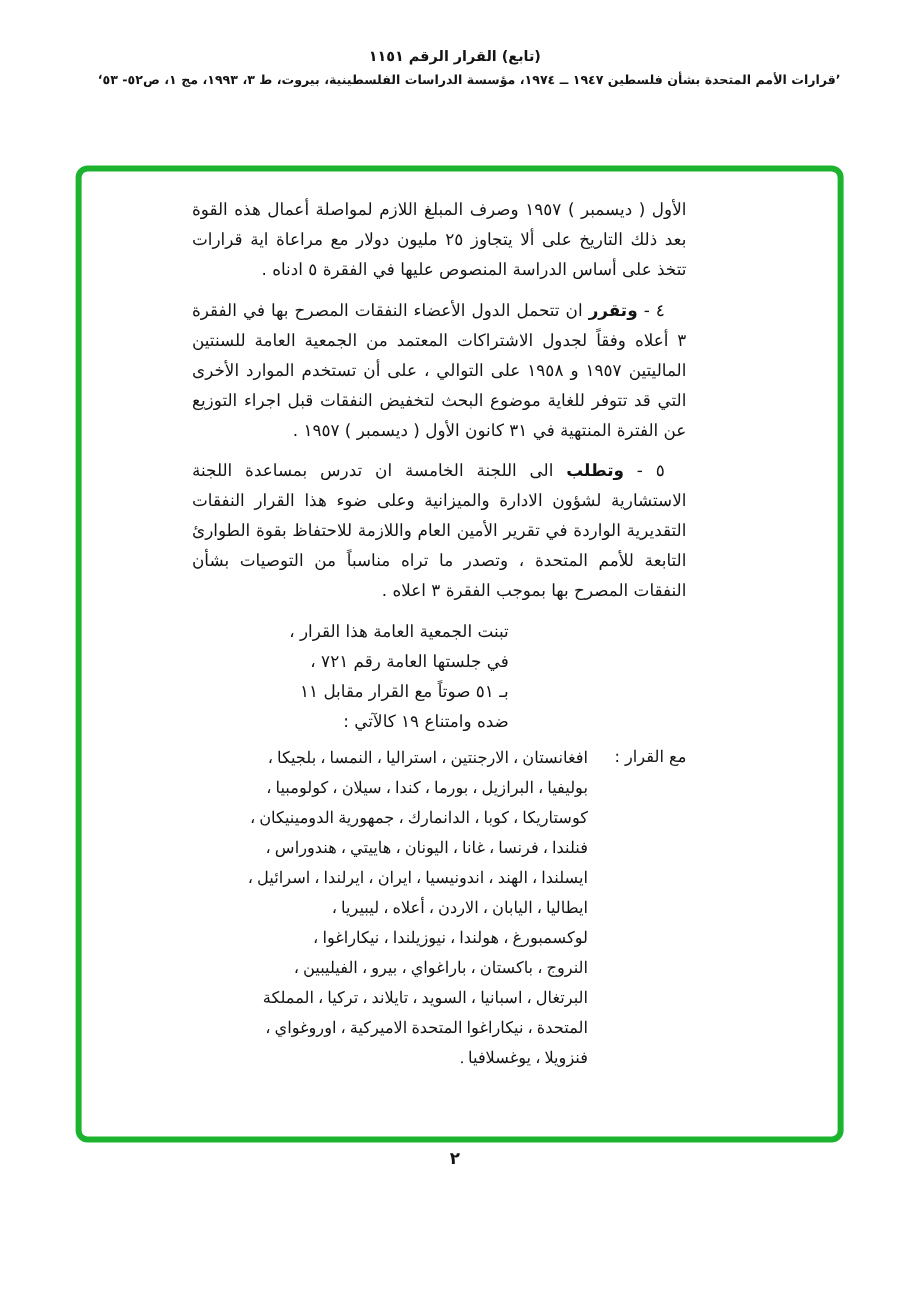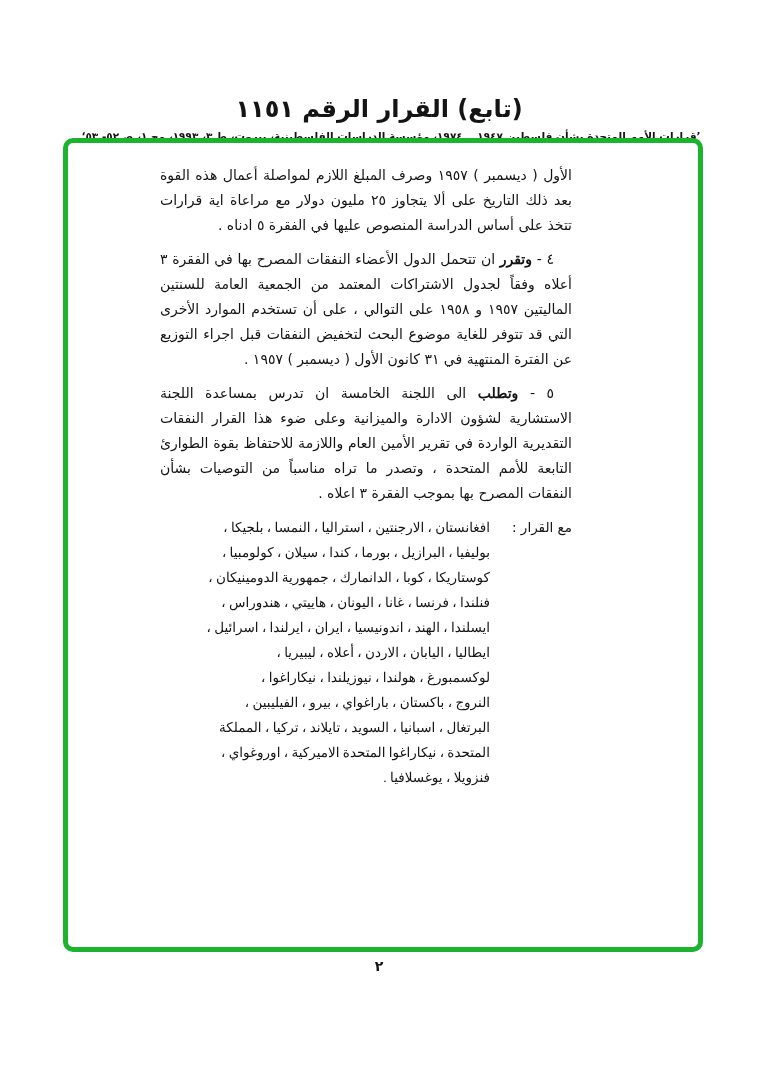--- a/index.html
+++ b/index.html
@@ -9,24 +9,24 @@
   }
   body {
     width: 758px;
     height: 1078px;
     position: relative;
     font-family: "DejaVu Sans", sans-serif;
     color: #141414;
     overflow: hidden;
   }
   .hdr-title {
-    padding-top: 95px;
+    padding-top: 40px;
     text-align: center;
     font-weight: bold;
-    font-size: 24px;
+    font-size: 12px;
     direction: rtl;
     letter-spacing: 0.5px;
   }
   .hdr-source {
     margin-top: 7px;
     text-align: center;
     font-weight: bold;
     font-size: 10.5px;
     direction: rtl;
     white-space: nowrap;
@@ -48,21 +48,21 @@
     padding: 20px 126px 0 92px;
     font-size: 14px;
     line-height: 25px;
   }
   .para {
     text-align: justify;
     text-align-last: right;
     margin: 0 0 9px 0;
   }
   .para.indent { text-indent: 18px; }
-  .para .b { font-weight: bold; font-family: Liberation Serif, serif; }
+  .para .b { font-weight: bold; }
   .adoption { margin: 4px 0 4px 0; }
   .adoption .line {
     text-align: right;
     margin-left: 0;
     margin-right: 0;
     padding-left: 148px;
     direction: rtl;
   }
   .adoption .line { text-align: left; direction: rtl; }
   
@@ -96,20 +96,26 @@
 <div class="hdr-title">(تابع) القرار الرقم ١١٥١</div>
 <div class="hdr-source">’قرارات الأمم المتحدة بشأن فلسطين ١٩٤٧ ــ ١٩٧٤، مؤسسة الدراسات الفلسطينية، بيروت، ط ٣، ١٩٩٣، مج ١، ص٥٢- ٥٣‘</div>
 
 <div class="green-box">
   <div class="content">
     <div id="paragraphs">
         <div class="para"><span>الأول ( ديسمبر ) ١٩٥٧ وصرف المبلغ اللازم لمواصلة أعمال هذه القوة بعد ذلك التاريخ على ألا يتجاوز ٢٥ مليون دولار مع مراعاة اية قرارات تتخذ على أساس الدراسة المنصوص عليها في الفقرة ٥ ادناه .</span></div>
         <div class="para indent"><span>٤ - </span><span class="b">وتقرر</span><span> ان تتحمل الدول الأعضاء النفقات المصرح بها في الفقرة ٣ أعلاه وفقاً لجدول الاشتراكات المعتمد من الجمعية العامة للسنتين الماليتين ١٩٥٧ و ١٩٥٨ على التوالي ، على أن تستخدم الموارد الأخرى التي قد تتوفر للغاية موضوع البحث لتخفيض النفقات قبل اجراء التوزيع عن الفترة المنتهية في ٣١ كانون الأول ( ديسمبر ) ١٩٥٧ .</span></div>
         <div class="para indent"><span>٥ - </span><span class="b">وتطلب</span><span> الى اللجنة الخامسة ان تدرس بمساعدة اللجنة الاستشارية لشؤون الادارة والميزانية وعلى ضوء هذا القرار النفقات التقديرية الواردة في تقرير الأمين العام واللازمة للاحتفاظ بقوة الطوارئ التابعة للأمم المتحدة ، وتصدر ما تراه مناسباً من التوصيات بشأن النفقات المصرح بها بموجب الفقرة ٣ اعلاه .</span></div>
       </div>
+    <div class="adoption">
+        <div class="line">تبنت الجمعية العامة هذا القرار ،</div>
+        <div class="line">في جلستها العامة رقم ٧٢١ ،</div>
+        <div class="line">بـ ٥١ صوتاً مع القرار مقابل ١١</div>
+        <div class="line">ضده وامتناع ١٩ كالآتي :</div>
+      </div>
     <div class="vote">
       <div class="vote-label">مع القرار :</div>
       <div class="vote-lines">
           <div class="line">افغانستان ، الارجنتين ، استراليا ، النمسا ، بلجيكا ،</div>
           <div class="line">بوليفيا ، البرازيل ، بورما ، كندا ، سيلان ، كولومبيا ،</div>
           <div class="line">كوستاريكا ، كوبا ، الدانمارك ، جمهورية الدومينيكان ،</div>
           <div class="line">فنلندا ، فرنسا ، غانا ، اليونان ، هاييتي ، هندوراس ،</div>
           <div class="line">ايسلندا ، الهند ، اندونيسيا ، ايران ، ايرلندا ، اسرائيل ،</div>
           <div class="line">ايطاليا ، اليابان ، الاردن ، أعلاه ، ليبيريا ،</div>
           <div class="line">لوكسمبورغ ، هولندا ، نيوزيلندا ، نيكاراغوا ،</div>

